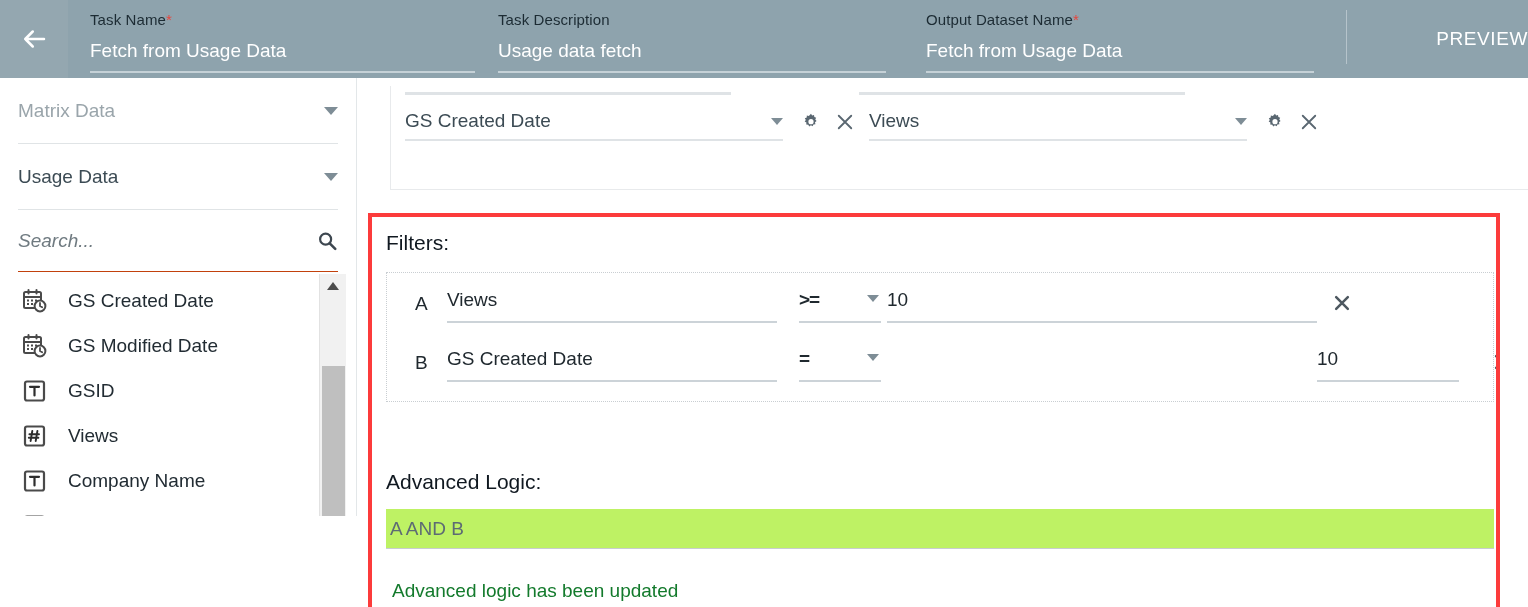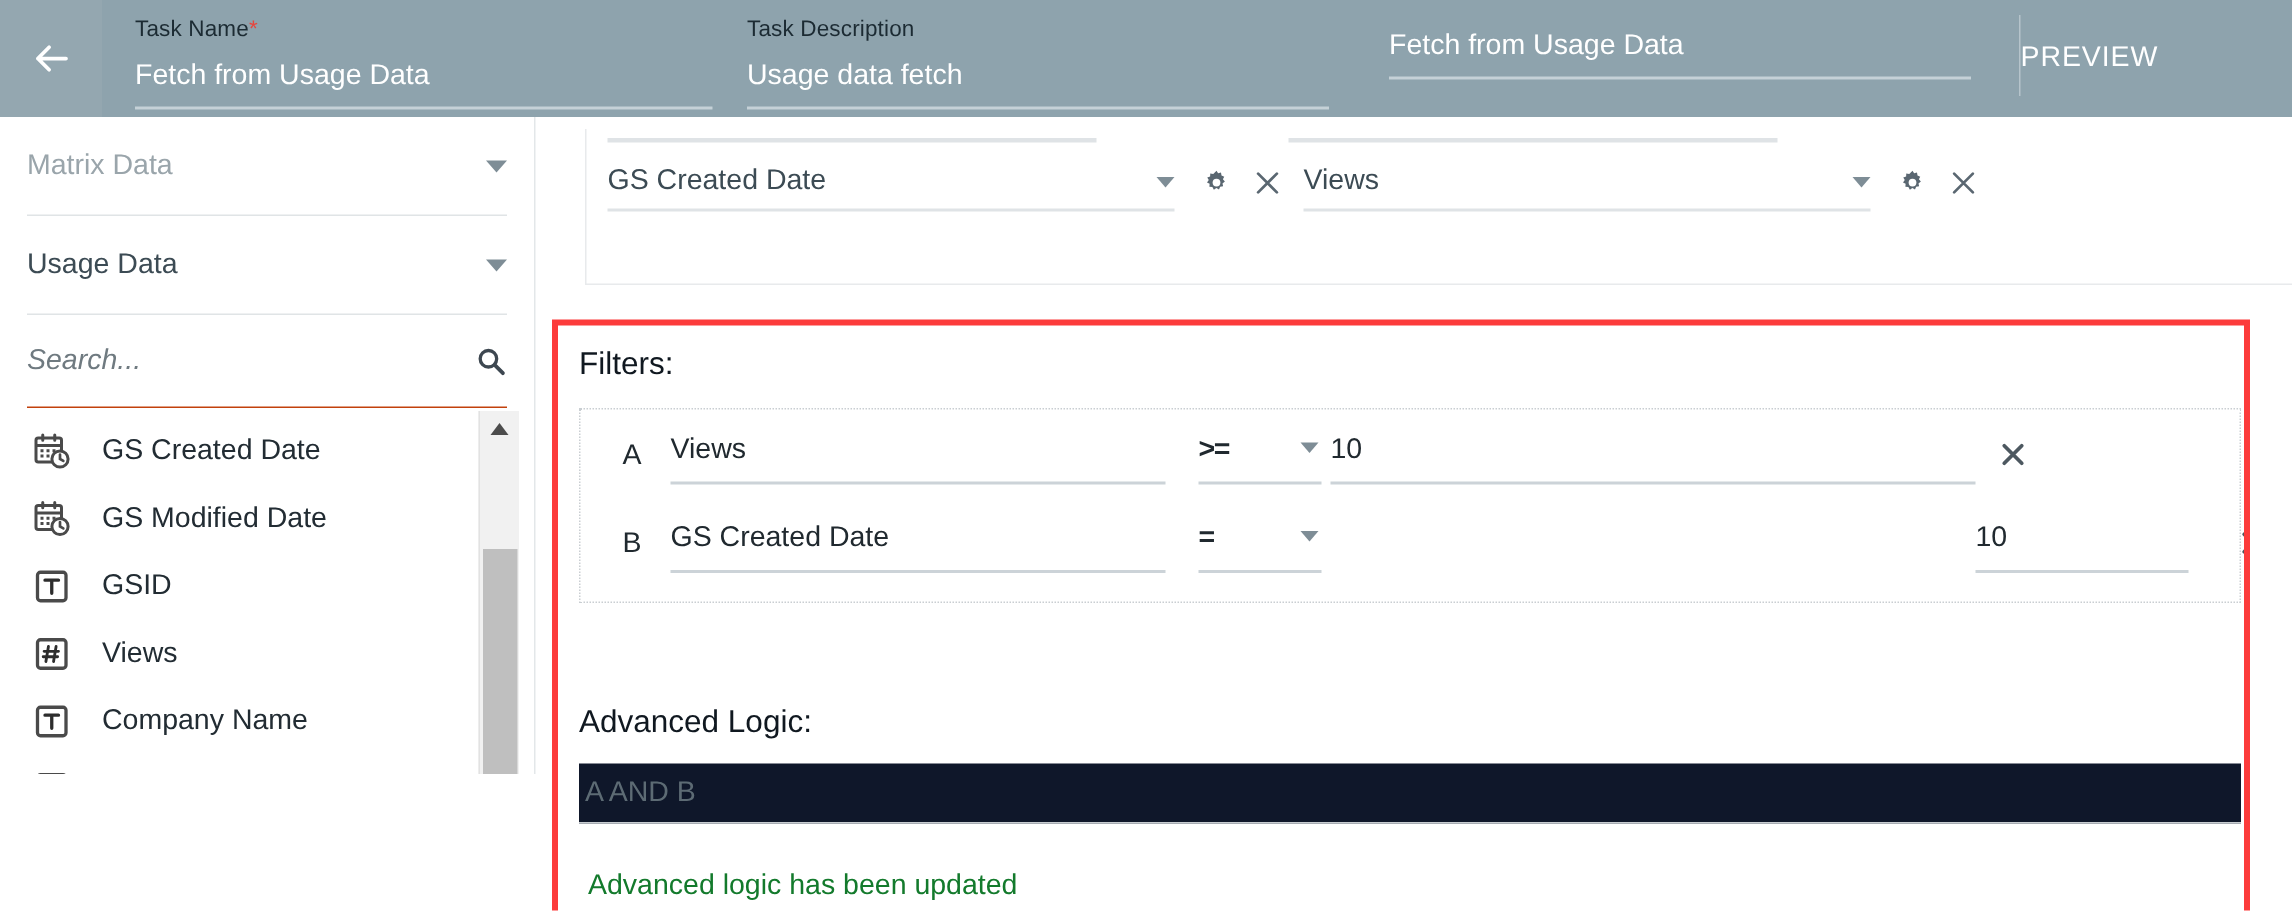--- a/index.html
+++ b/index.html
@@ -44,21 +44,21 @@
   .hdr-underline {
     margin-top: 8px; height: 2px; background: #cfd9de; opacity: .85;
   }
   .f1 .hdr-underline { width: 385px; }
   .f2 .hdr-underline { width: 388px; }
   .f3 .hdr-underline { width: 388px; }
   .hdr-sep {
     width: 1px; background: #b6c4cb; margin: 10px 0 14px 0; flex: 0 0 1px;
   }
   .preview-cell {
-    flex: 1; display: flex; align-items: center; justify-content: flex-start;
+    flex: 1; display: flex; align-items: center; justify-content: flex-end;
   }
   .preview-text {
     font-size: 19px; color: #ffffff; letter-spacing: .6px; cursor: pointer;
   }
 
   
   .sidebar {
     position: absolute; left: 0; top: 78px; width: 357px; height: 438px;
     background: #ffffff; border-right: 1px solid #e3e7e9;
     overflow: hidden;
@@ -195,21 +195,21 @@
   .f-op .val { font-weight: 700; letter-spacing: -1px; }
   .f-val-a { left: 500px; width: 430px; }
   .f-rule  { left: 500px; width: 420px; }
   .f-val-b { left: 930px; width: 142px; }
   .row-x-a { position: absolute; left: 945px; top: 14px; width: 20px; height: 20px; cursor: pointer; }
   .row-x-b { position: absolute; left: 1105px; top: 14px; width: 20px; height: 20px; cursor: pointer; }
 
   .adv-title { position: absolute; left: 14px; top: 253px; }
   .adv-input {
     position: absolute; left: 14px; top: 292px; width: 1108px; height: 40px;
-    background: #0f172a; border-bottom: 1px solid #c8cdd1;
+    background: #bef264; border-bottom: 1px solid #c8cdd1;
     display: flex; align-items: center; padding-left: 4px;
   }
   .adv-input .txt { font-size: 19px; color: #5d6b74; }
   .adv-msg {
     position: absolute; left: 20px; top: 363px;
     font-size: 19px; color: #137a2c;
   }
 </style>
 </head>
 <body>
@@ -234,20 +234,23 @@
 
     <div class="hdr-field f2">
       <div class="hdr-label">
         <span>Task Description</span>
       </div>
       <div class="hdr-value">Usage data fetch</div>
       <div class="hdr-underline"></div>
     </div>
 
     <div class="hdr-field f3">
+      <div class="hdr-label">
+        <span>Output Dataset Name</span><span class="req">*</span>
+      </div>
       <div class="hdr-value">Fetch from Usage Data</div>
       <div class="hdr-underline"></div>
     </div>
 
     <div class="hdr-sep"></div>
 
     <div class="preview-cell">
       <span class="preview-text">PREVIEW</span>
     </div>
   </div>

